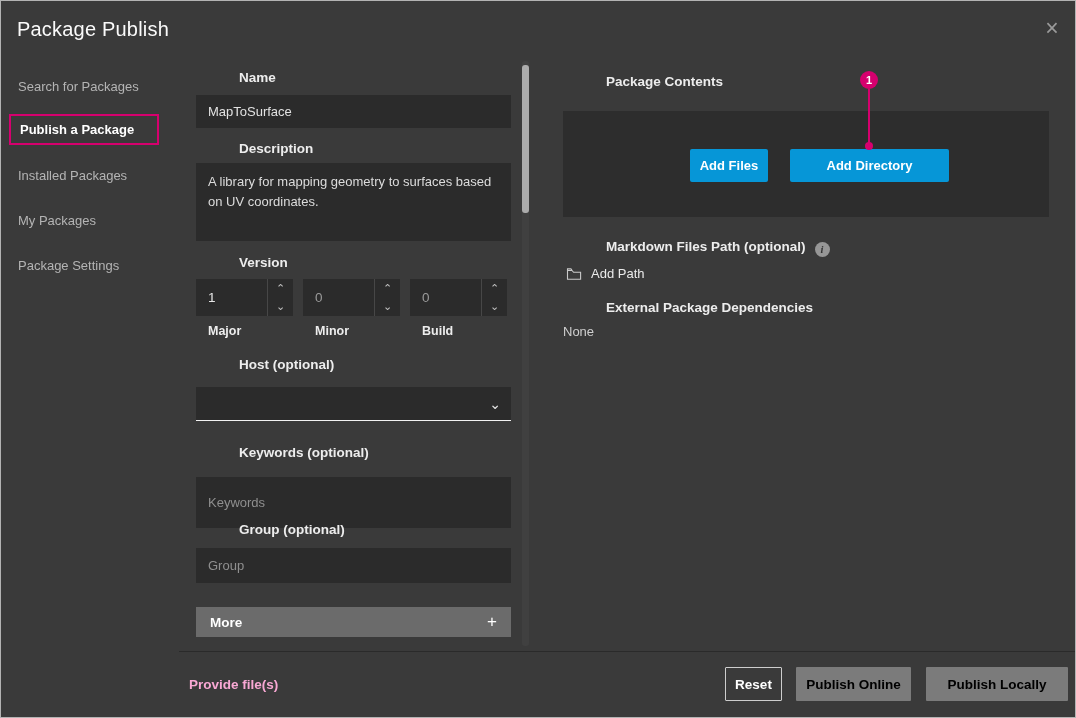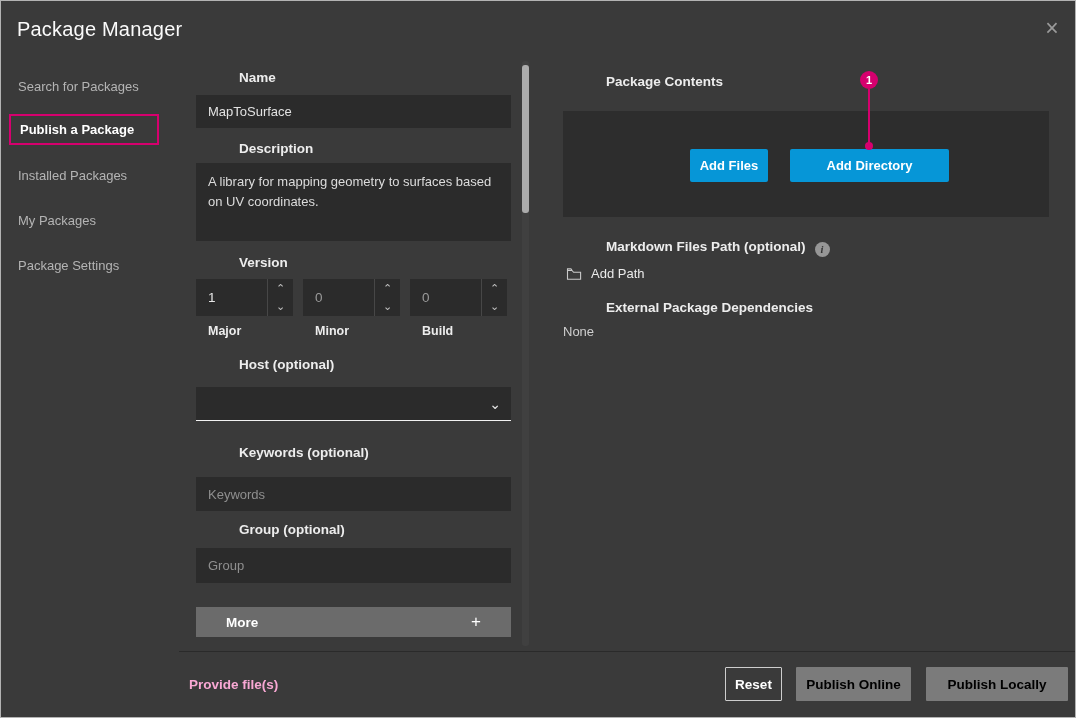--- a/index.html
+++ b/index.html
@@ -38,21 +38,21 @@
   .stepper input.dim { color:#9a9a9a; }
   .stepper .arrows { width:26px; border-left:1px solid #474747; display:flex; flex-direction:column; }
   .stepper .arrow { flex:1; display:flex; align-items:center; justify-content:center; color:#c2c2c2;
                     font-size:11px; line-height:1; cursor:pointer; }
 
   .select-box { position:absolute; background:#2b2b2b; border-bottom:1px solid #f2f2f2; cursor:pointer;
                 display:flex; align-items:center; justify-content:flex-end; padding:0 10px; }
   .select-box .chev { color:#e3e3e3; font-size:14px; }
 
   .more-btn { position:absolute; background:#6b6b6b; color:#ffffff; cursor:pointer;
-              display:flex; align-items:center; justify-content:space-between; padding:0 30px; }
+              display:flex; align-items:center; justify-content:space-between; padding:0 14px; }
   .more-btn .more-label { font-size:13.5px; font-weight:bold; }
   .more-btn .plus { font-size:17px; }
 
   
   .sb-track { position:absolute; left:521px; top:60px; width:7px; height:585px; background:#404040; border-radius:3px; }
   .sb-thumb { position:absolute; left:521px; top:64px; width:7px; height:148px; background:#ababab; border-radius:3px; cursor:grab; }
 
   
   .panel { position:absolute; left:562px; top:110px; width:486px; height:106px; background:#2d2d2d; }
   .blue-btn { position:absolute; background:var(--accent_blue,#0696d7); color:#fff; font-size:13px; font-weight:bold;
@@ -79,21 +79,21 @@
                 font-size:13.5px; font-weight:bold; border-radius:1px; cursor:pointer;
                 font-family:"Liberation Sans", sans-serif; }
   .btn-outline { background:#3a3a3a; border:1px solid #cdcdcd; color:#ffffff; }
   .btn-disabled { background:#7b7b7b; border:none; color:#000000; }
 </style>
 </head>
 <body>
 
 <div class="window">
 
-  <div class="win-title">Package Manager</div>
+  <div class="win-title">Package Publish</div>
   <div class="win-close">×</div>
 
   <div class="nav-item" style="top:78px">Search for Packages</div>
   <div class="nav-active-box">
     <span>Publish a Package</span>
   </div>
   <div class="nav-item" style="top:167px">Installed Packages</div>
   <div class="nav-item" style="top:212px">My Packages</div>
   <div class="nav-item" style="top:257px">Package Settings</div>
 
@@ -129,21 +129,21 @@
   <div class="sub-lbl" style="left:207px; top:323px">Major</div>
   <div class="sub-lbl" style="left:314px; top:323px">Minor</div>
   <div class="sub-lbl" style="left:421px; top:323px">Build</div>
 
   <div class="lbl" style="left:195px; top:356px">Host (optional)</div>
   <div class="select-box" style="left:195px; top:386px; width:315px; height:34px">
     <span class="chev">⌄</span>
   </div>
 
   <div class="lbl" style="left:195px; top:444px">Keywords (optional)</div>
-  <input class="text-input" style="left: 195px; top: 476px; width: 315px; height: 34px;" placeholder="Keywords">
+  <input class="text-input" style="left: 195px; top: 476px; width: 315px; height: 51px;" placeholder="Keywords">
 
   <div class="lbl" style="left:195px; top:521px">Group (optional)</div>
   <input class="text-input" style="left: 195px; top: 547px; width: 315px; height: 35px;" placeholder="Group">
 
   <div class="more-btn" style="left:195px; top:606px; width:315px; height:30px">
     <span class="more-label">More</span>
     <span class="plus">+</span>
   </div>
 
   <div class="sb-track"></div>

